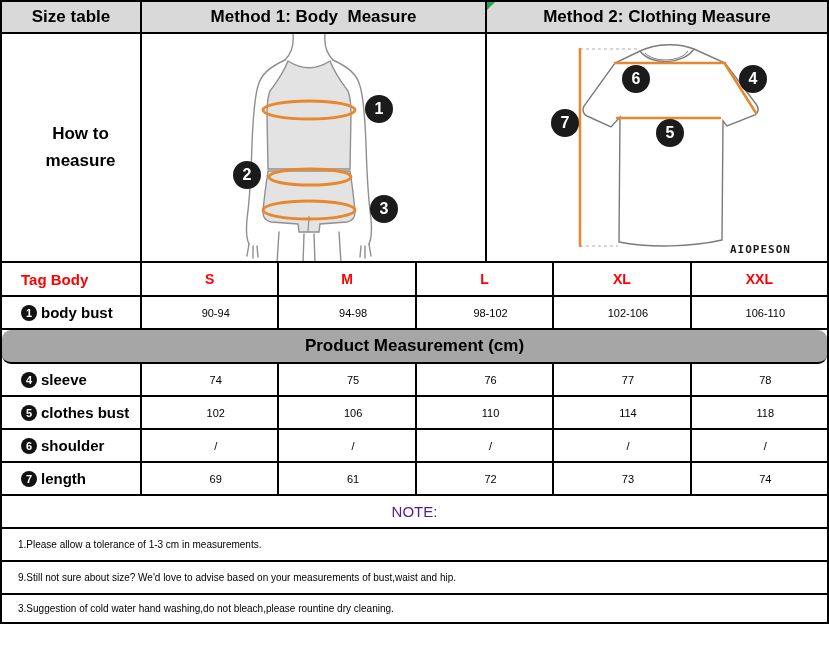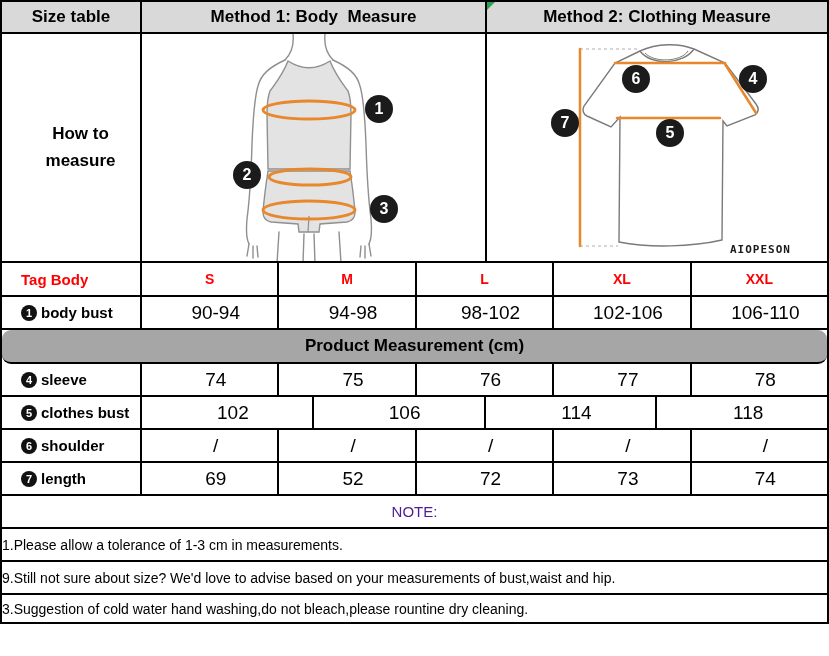--- a/index.html
+++ b/index.html
@@ -62,24 +62,24 @@
   .tag-label { font-weight:bold; font-size:15px; color:#ff0000; }
   .tag-size { font-weight:bold; font-size:14px; color:#ff0000; }
 
   .data-row { height:33px; }
   .rlabel { font-weight:bold; font-size:15px; display:flex; align-items:center; gap:4px; }
   .numdot {
     width:16px; height:16px; border-radius:50%;
     background:#111; color:#fff; font-size:11px; font-weight:bold;
     display:inline-flex; align-items:center; justify-content:center; flex:0 0 16px;
   }
-  .val { font-size:19px;padding-left:12px; }
+  .val { font-size:11px;padding-left:12px; }
 
   .note-hdr { height:33px; justify-content:center; align-items:center; display:flex; color:#4c1d95; font-size:15px; }
-  .note-line { height:33px; align-items:center; display:flex; padding-left:0; font-size:14px; }
+  .note-line { height:33px; align-items:center; display:flex; padding-left:16px; font-size:10px; }
 </style>
 </head>
 <body>
 
 <div class="sheet">
 
   <div class="row hdr-row">
     <div class="cell hdr-cell hdr-c1">Size table</div>
     <div class="cell hdr-cell hdr-c2">Method 1: Body  Measure</div>
     <div class="cell hdr-cell hdr-c3">
@@ -184,20 +184,21 @@
     <div class="cell col-size val">78</div>
   </div>
 
   <div class="row data-row">
     <div class="cell col-label rlabel">
       <span class="numdot">5</span>
       <span>clothes bust</span>
     </div>
     <div class="cell col-size val">102</div>
     <div class="cell col-size val">106</div>
+    <div class="cell col-size val">110</div>
     <div class="cell col-size val">114</div>
     <div class="cell col-size val">118</div>
   </div>
 
   <div class="row data-row">
     <div class="cell col-label rlabel">
       <span class="numdot">6</span>
       <span>shoulder</span>
     </div>
     <div class="cell col-size val">/</div>
@@ -206,21 +207,21 @@
     <div class="cell col-size val">/</div>
     <div class="cell col-size val">/</div>
   </div>
 
   <div class="row data-row">
     <div class="cell col-label rlabel">
       <span class="numdot">7</span>
       <span>length</span>
     </div>
     <div class="cell col-size val">69</div>
-    <div class="cell col-size val">52</div>
+    <div class="cell col-size val">61</div>
     <div class="cell col-size val">72</div>
     <div class="cell col-size val">73</div>
     <div class="cell col-size val">74</div>
   </div>
 
   <div class="row note-hdr">NOTE:</div>
 
   <div class="row note-line">1.Please allow a tolerance of 1-3 cm in measurements.</div>
   <div class="row note-line">9.Still not sure about size? We'd love to advise based on your measurements of bust,waist and hip.</div>
   <div class="row note-line">3.Suggestion of cold water hand washing,do not bleach,please rountine dry cleaning.</div>

